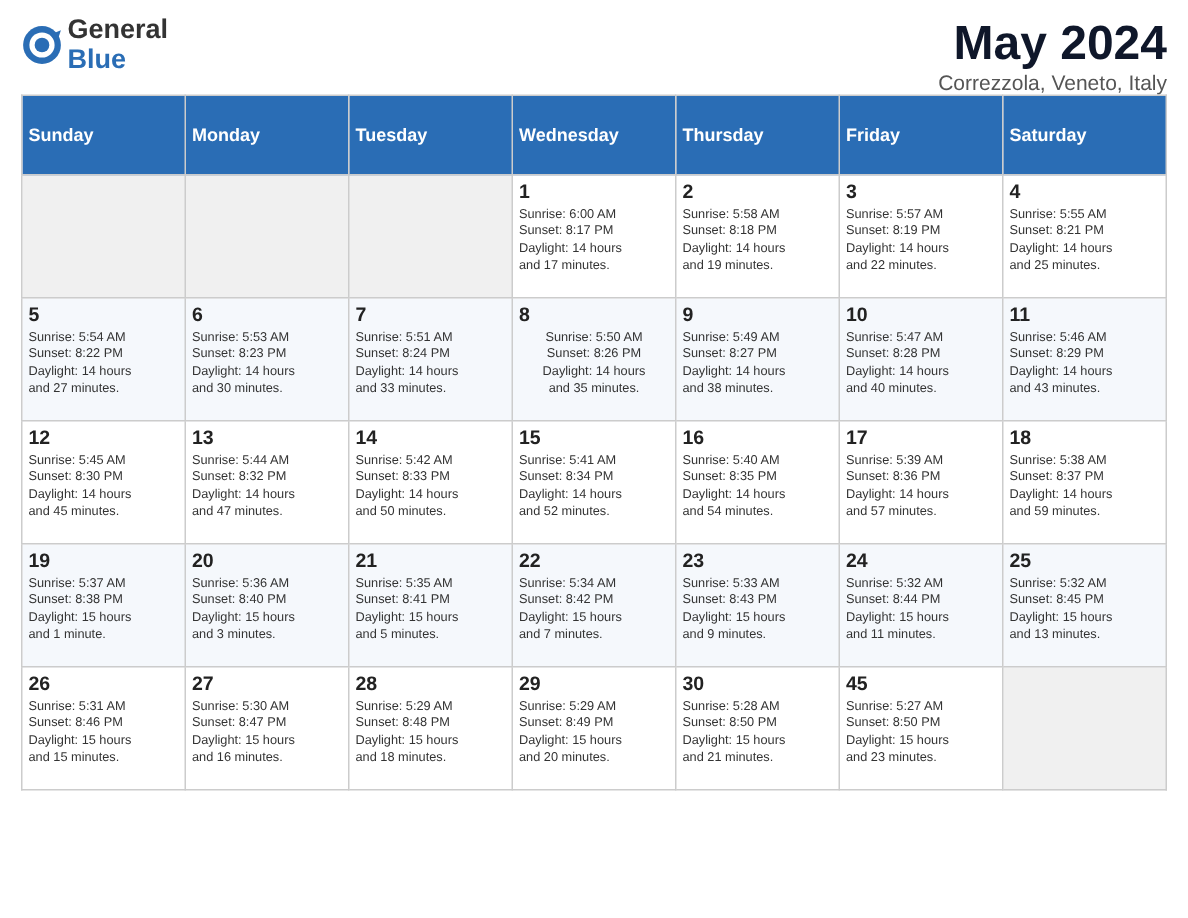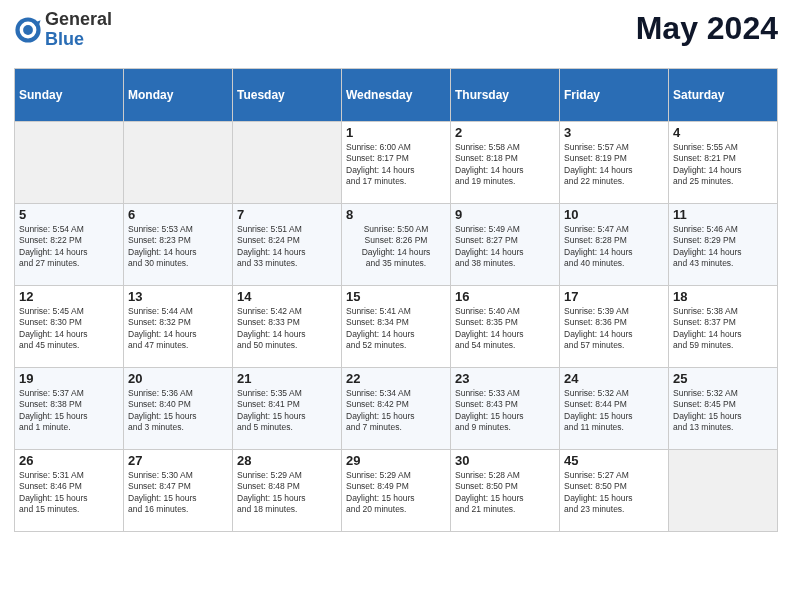--- a/index.html
+++ b/index.html
@@ -11,21 +11,21 @@
       overflow: hidden;
     }
     .page {
       width: 792px;
       padding: 10px 14px;
     }
     .header {
       display: flex;
       justify-content: space-between;
       align-items: flex-start;
-      margin-bottom: 18px;
+      margin-bottom: 0;
     }
     .logo {
       display: flex;
       align-items: center;
     }
     .logo-text {
       font-size: 18px;
       font-weight: bold;
       line-height: 1.1;
     }
@@ -104,20 +104,21 @@
         <circle cx="20" cy="20" r="7" fill="#2a6db5"></circle>
         <polygon points="28,10 38,6 34,18" fill="#2a6db5"></polygon>
       </svg>
       <div class="logo-text">
         <span class="logo-general">General</span><br>
         <span class="logo-blue">Blue</span>
       </div>
     </div>
     <div class="title-block">
       <div class="month-title">May 2024</div>
+      <div class="location">Correzzola, Veneto, Italy</div>
     </div>
   </div>
 
   <table>
     <thead>
       <tr>
       <th>Sunday</th>
           <th>Monday</th>
           <th>Tuesday</th>
           <th>Wednesday</th>

